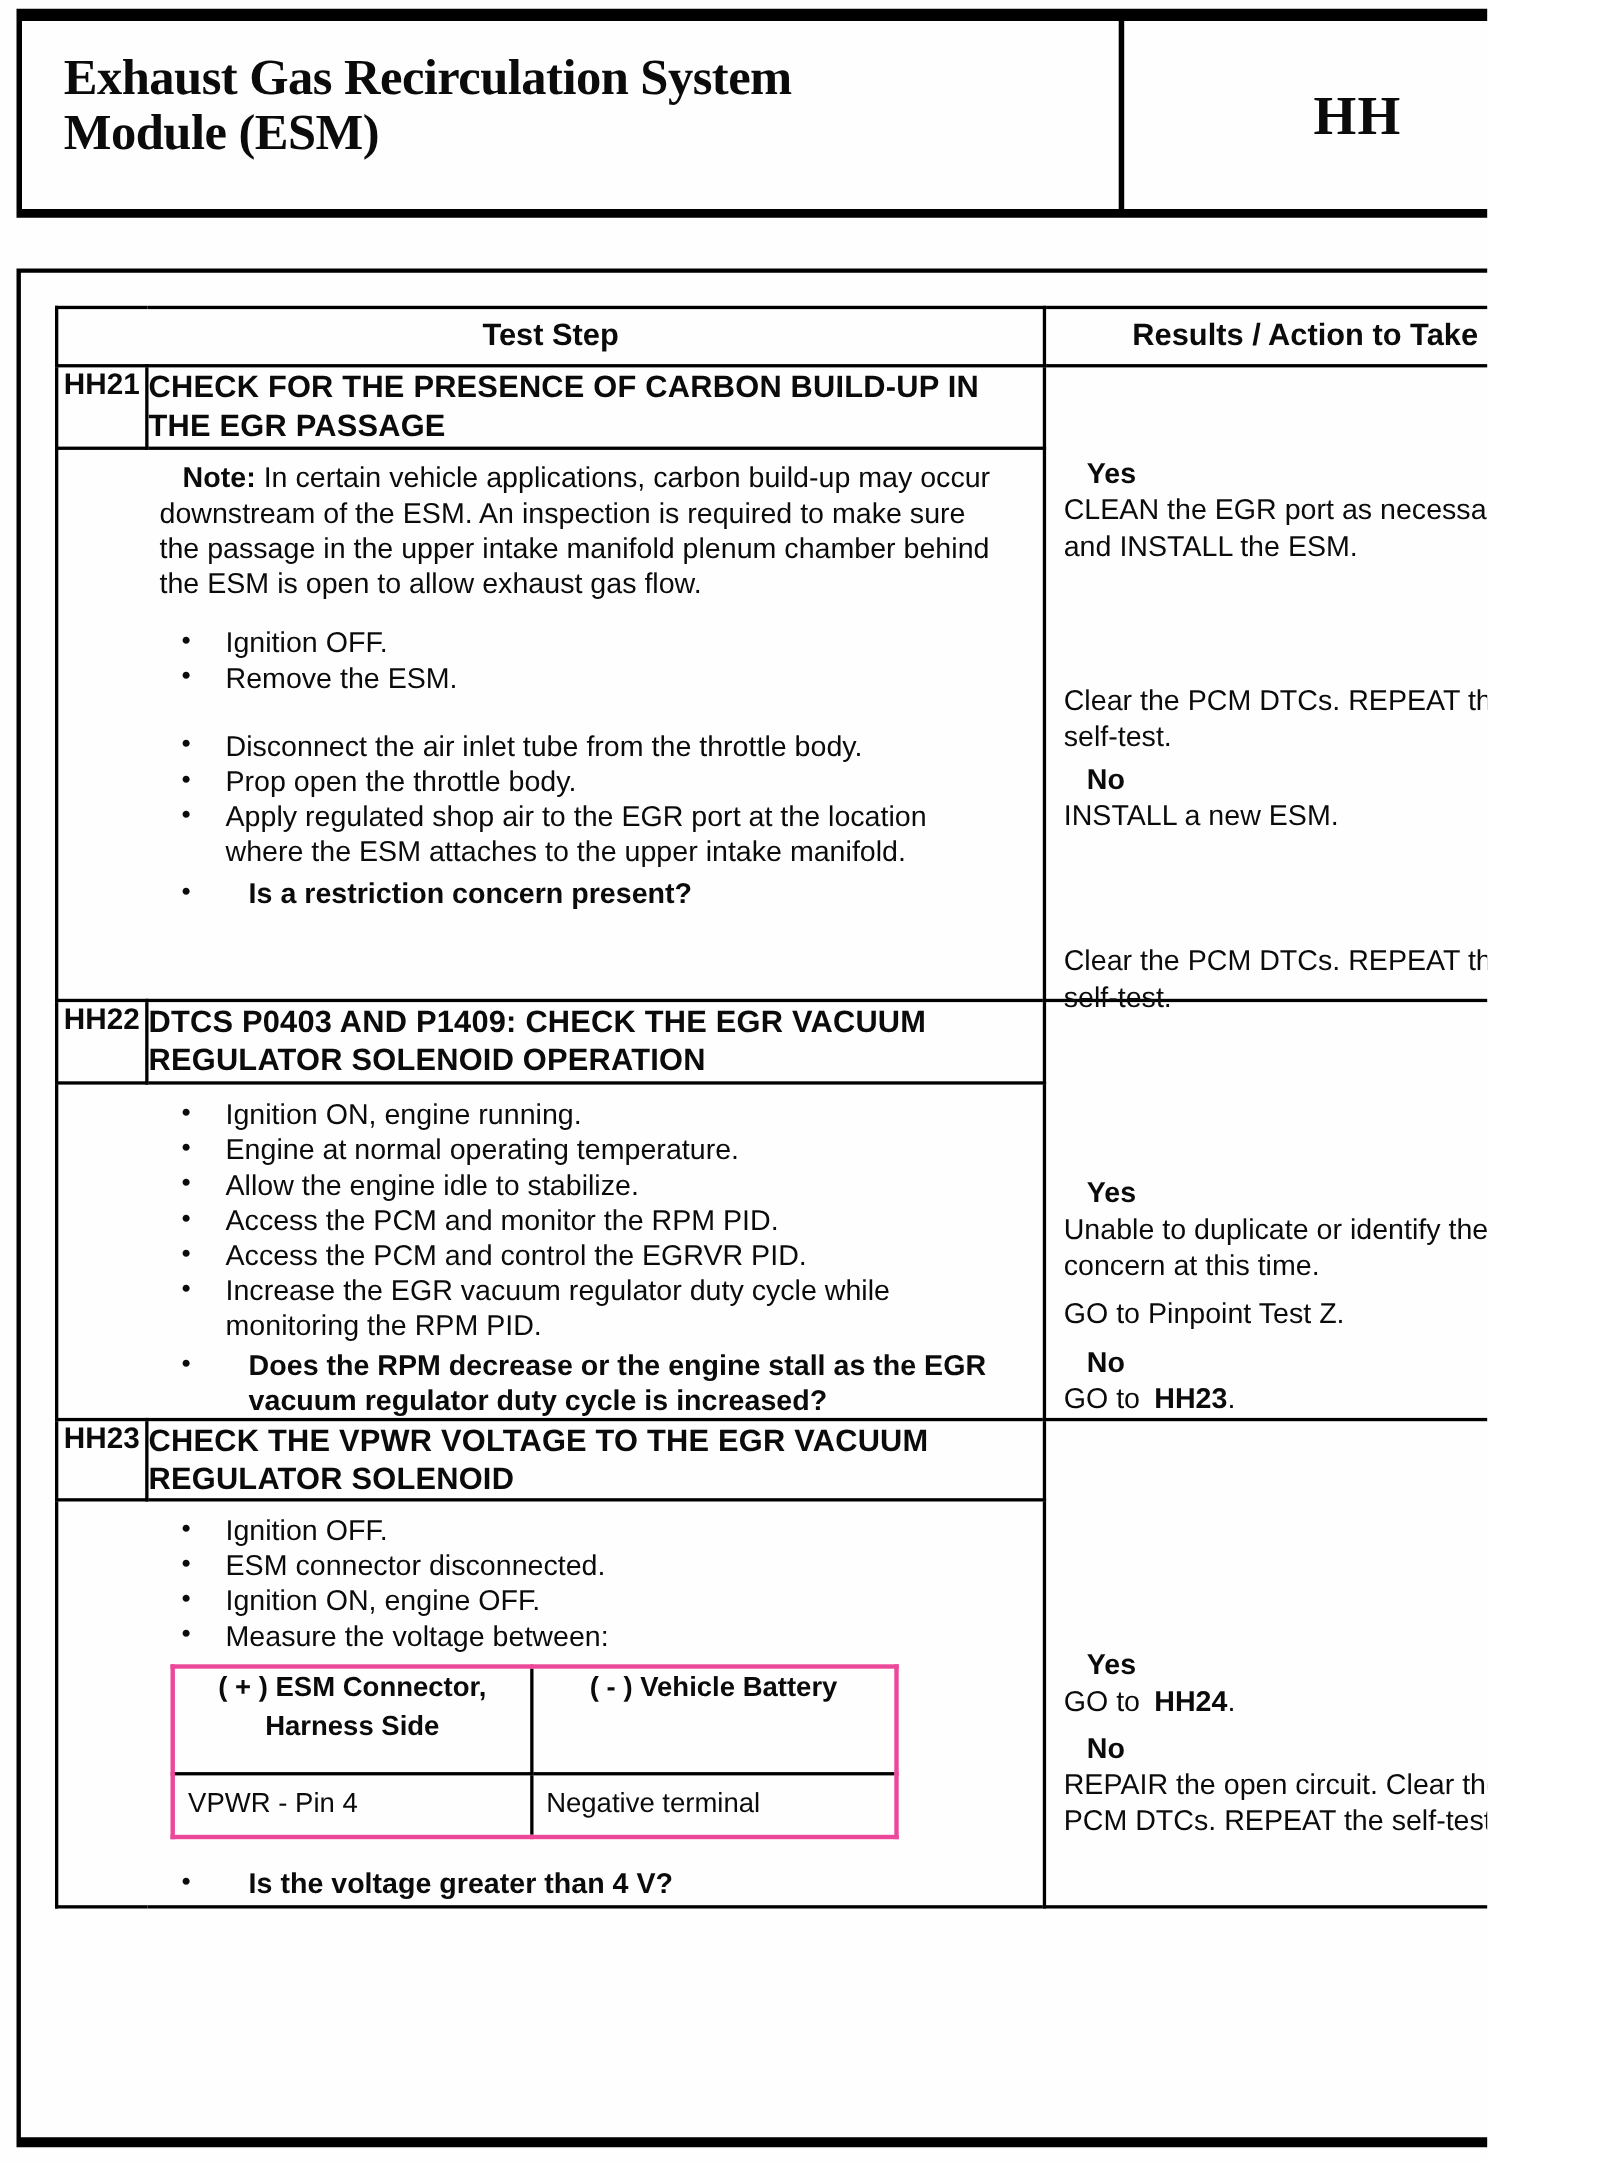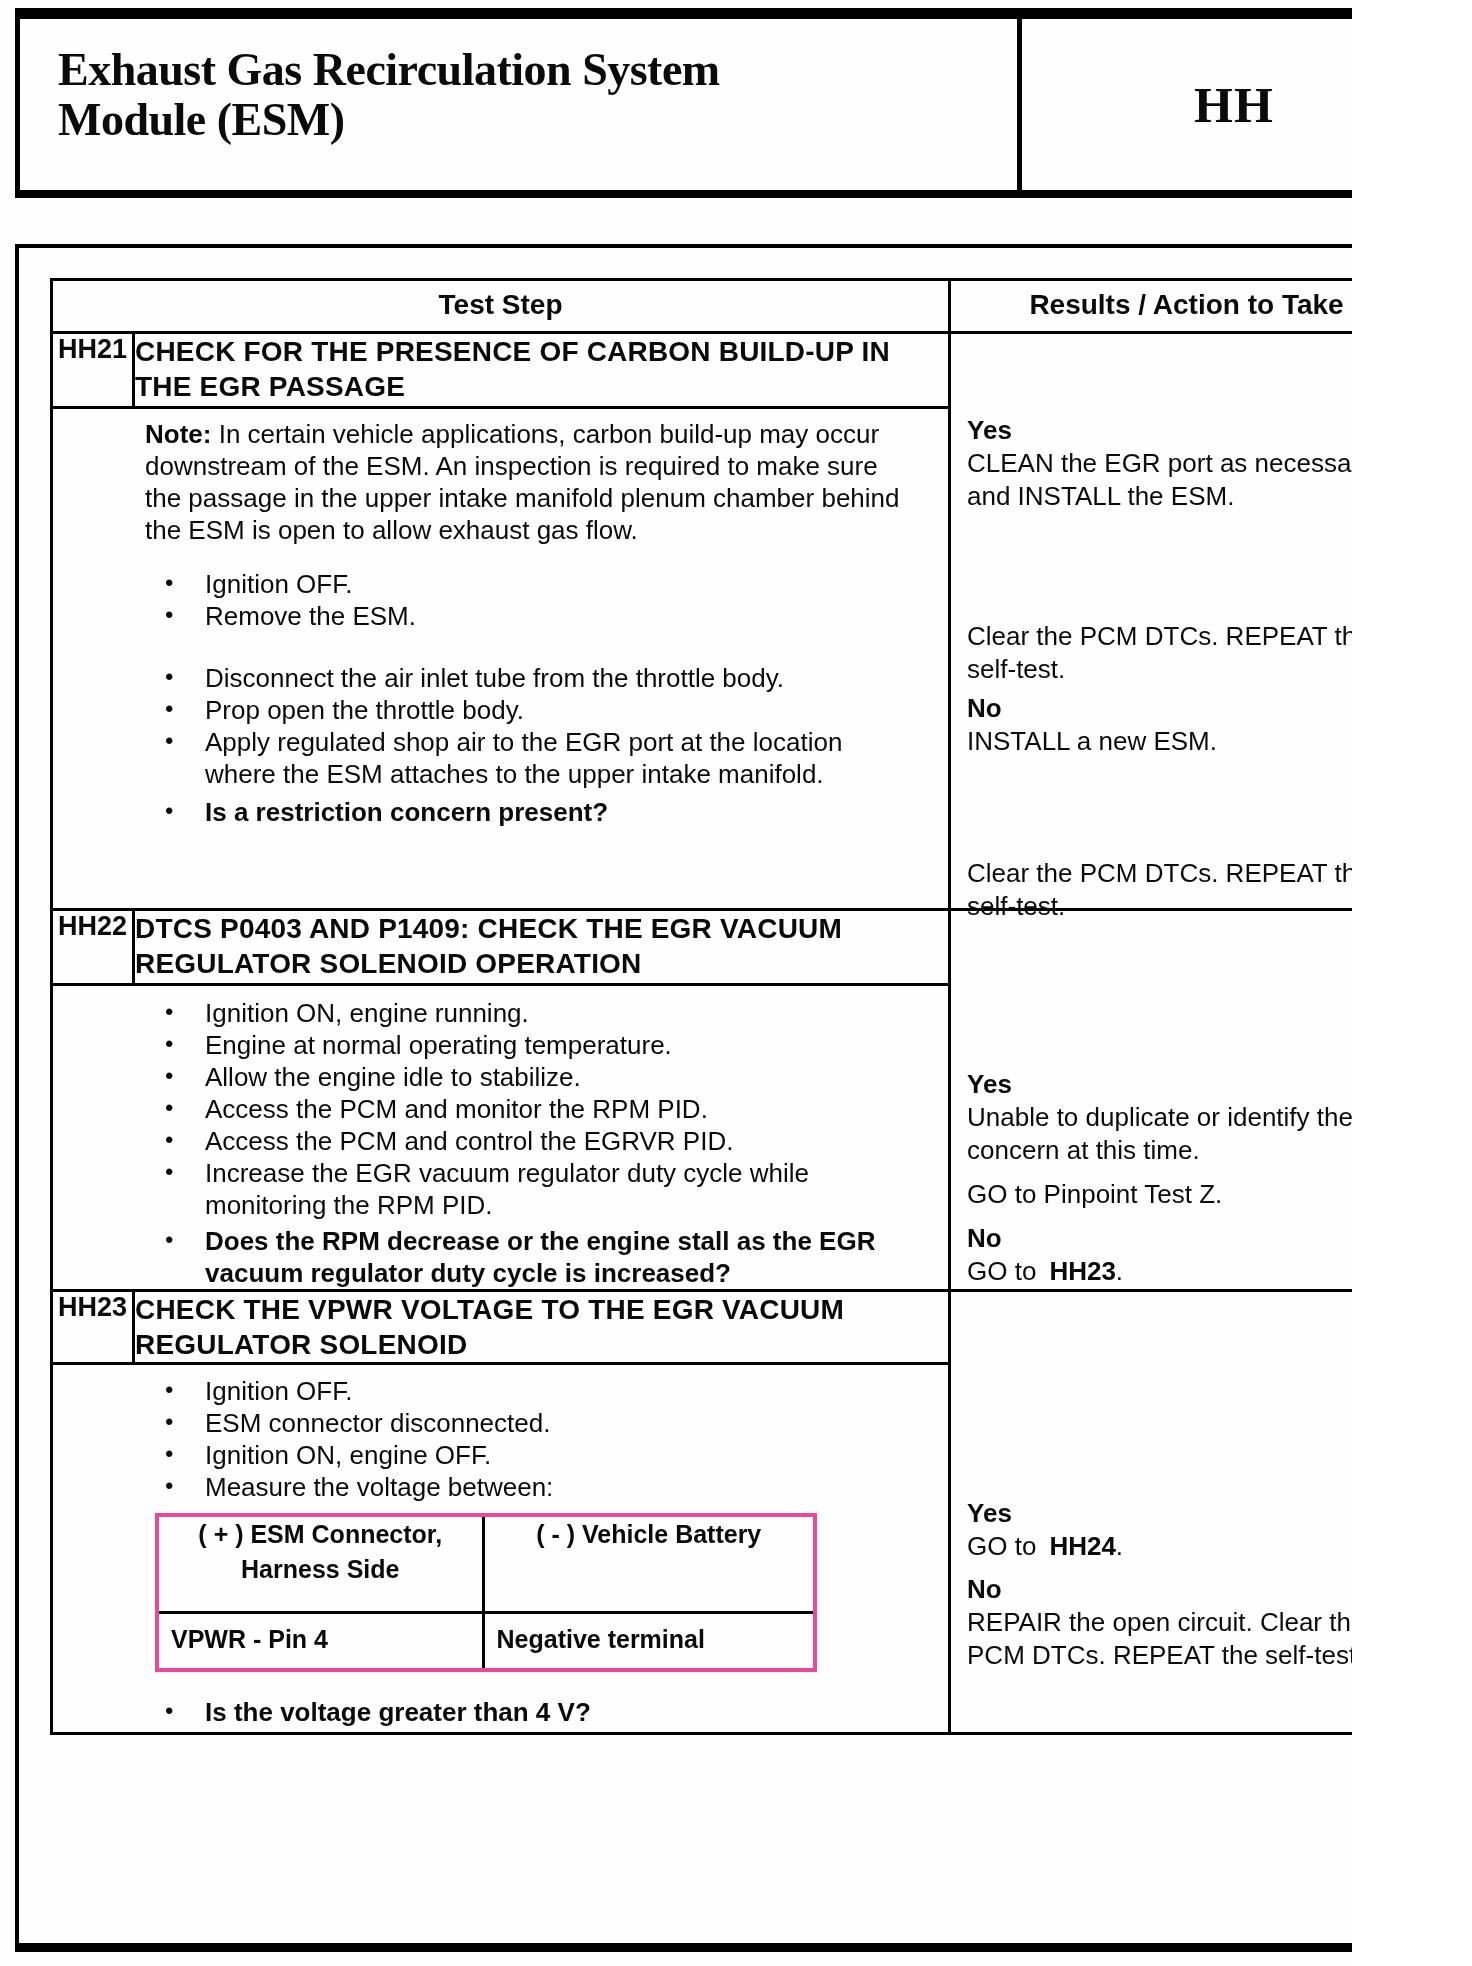--- a/index.html
+++ b/index.html
@@ -1,20 +1,20 @@
 <!DOCTYPE html>
 <html><head>
 <meta charset="utf-8">
 <style>
   html,body{margin:0;padding:0;background:#fff;}
   .page{
     position:relative; width:1352px; height:1966px; background:#fefefe;
     font-family:"Liberation Sans", sans-serif; color:#0b0b0b; overflow:hidden;
   }
-  .b{font-weight:bold;}
+  .b{font-weight:bold;margin-left:21px;}
 
   
   .header-box{
     position:absolute; left:15px; top:8px; width:1436px; height:190px;
     border:5px solid #000; border-top-width:11px; border-bottom-width:8px;
     box-sizing:border-box; display:flex;
   }
   .header-left{
     flex:0 0 1002px; border-right:5px solid #000; box-sizing:border-box;
     padding:26px 0 0 38px;
@@ -84,21 +84,21 @@
   }
   table.mini-table th, table.mini-table td{border:3px solid #000;}
   table.mini-table th{
     height:94px; font-size:25px; font-weight:bold; text-align:center;
     line-height:35px;
   }
   th.mt-h1{vertical-align:middle; padding:0 10px;}
   th.mt-h2{vertical-align:bottom; padding:0 10px 8px 10px;}
   table.mini-table td{
     height:50px; font-size:25px; vertical-align:middle;
-    padding:0 0 4px 12px; font-weight:bold; text-align:left;
+    padding:0 0 4px 12px; font-weight:normal; text-align:left;
   }
   .after-table{margin-top:24px;}
 </style>
 </head>
 <body>
 
 <div class="page">
 
   <div class="header-box">
     <div class="header-left">

